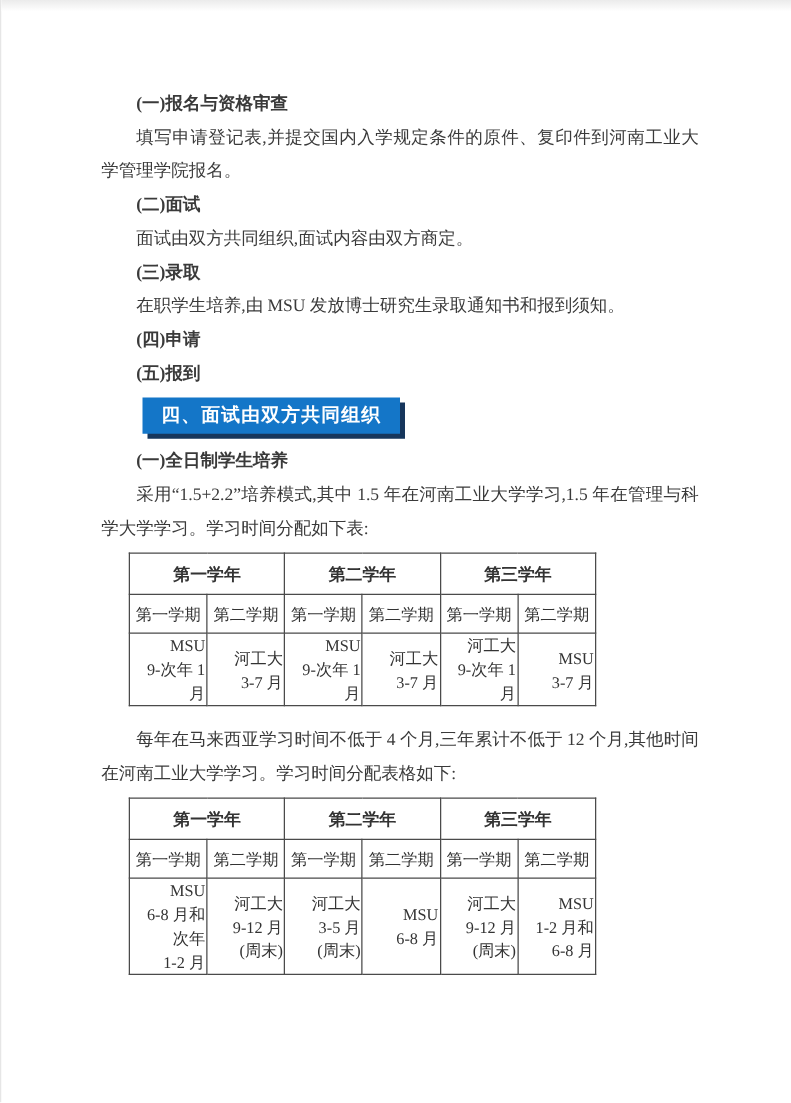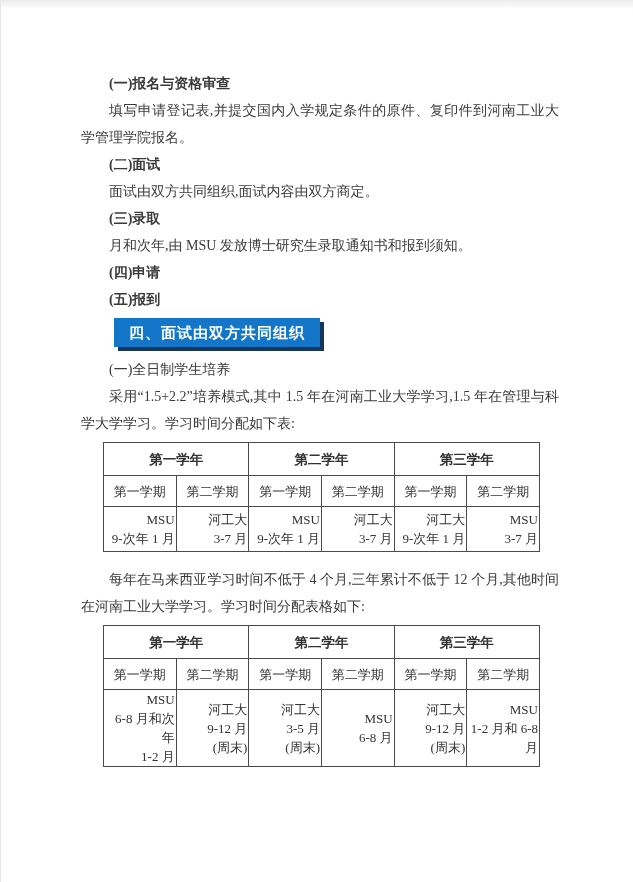--- a/index.html
+++ b/index.html
@@ -32,25 +32,25 @@
     background:#1476c8;
     color:#ffffff;
     font-family:"Liberation Sans","DejaVu Sans",sans-serif;
     font-weight:bold;
     font-size:15px;
     line-height:21px;
     padding:4px 15px;
     letter-spacing:1px;
     box-shadow:4px 4px 0 #16365c;
   }
-  .sub-heading { text-indent:2em; font-weight:normal; }
+  .sub-heading { text-indent:2em; font-weight:bold; }
   .tbl {
     border-collapse:collapse;
     table-layout:fixed;
-    width:437px;
+    width:374px;
     margin:5px 0 0 22px;
     text-align:center;
     font-size:13px;
     color:#333333;
   }
   .tbl td {
     border:1px solid #4a4a4a;
     padding:0 1px;
     vertical-align:middle;
     text-align:center;
@@ -76,21 +76,21 @@
       <p class="para">填写申请登记表,并提交国内入学规定条件的原件、复印件到河南工业大学管理学院报名。</p>
     </div>
 
     <div>
       <div class="sec-heading">(二)面试</div>
       <p class="para">面试由双方共同组织,面试内容由双方商定。</p>
     </div>
 
     <div>
       <div class="sec-heading">(三)录取</div>
-      <p class="para">月和次年,由 MSU 发放博士研究生录取通知书和报到须知。</p>
+      <p class="para">在职学生培养,由 MSU 发放博士研究生录取通知书和报到须知。</p>
     </div>
 
     <div>
       <div class="sec-heading">(四)申请</div>
     </div>
 
     <div>
       <div class="sec-heading">(五)报到</div>
     </div>
 

